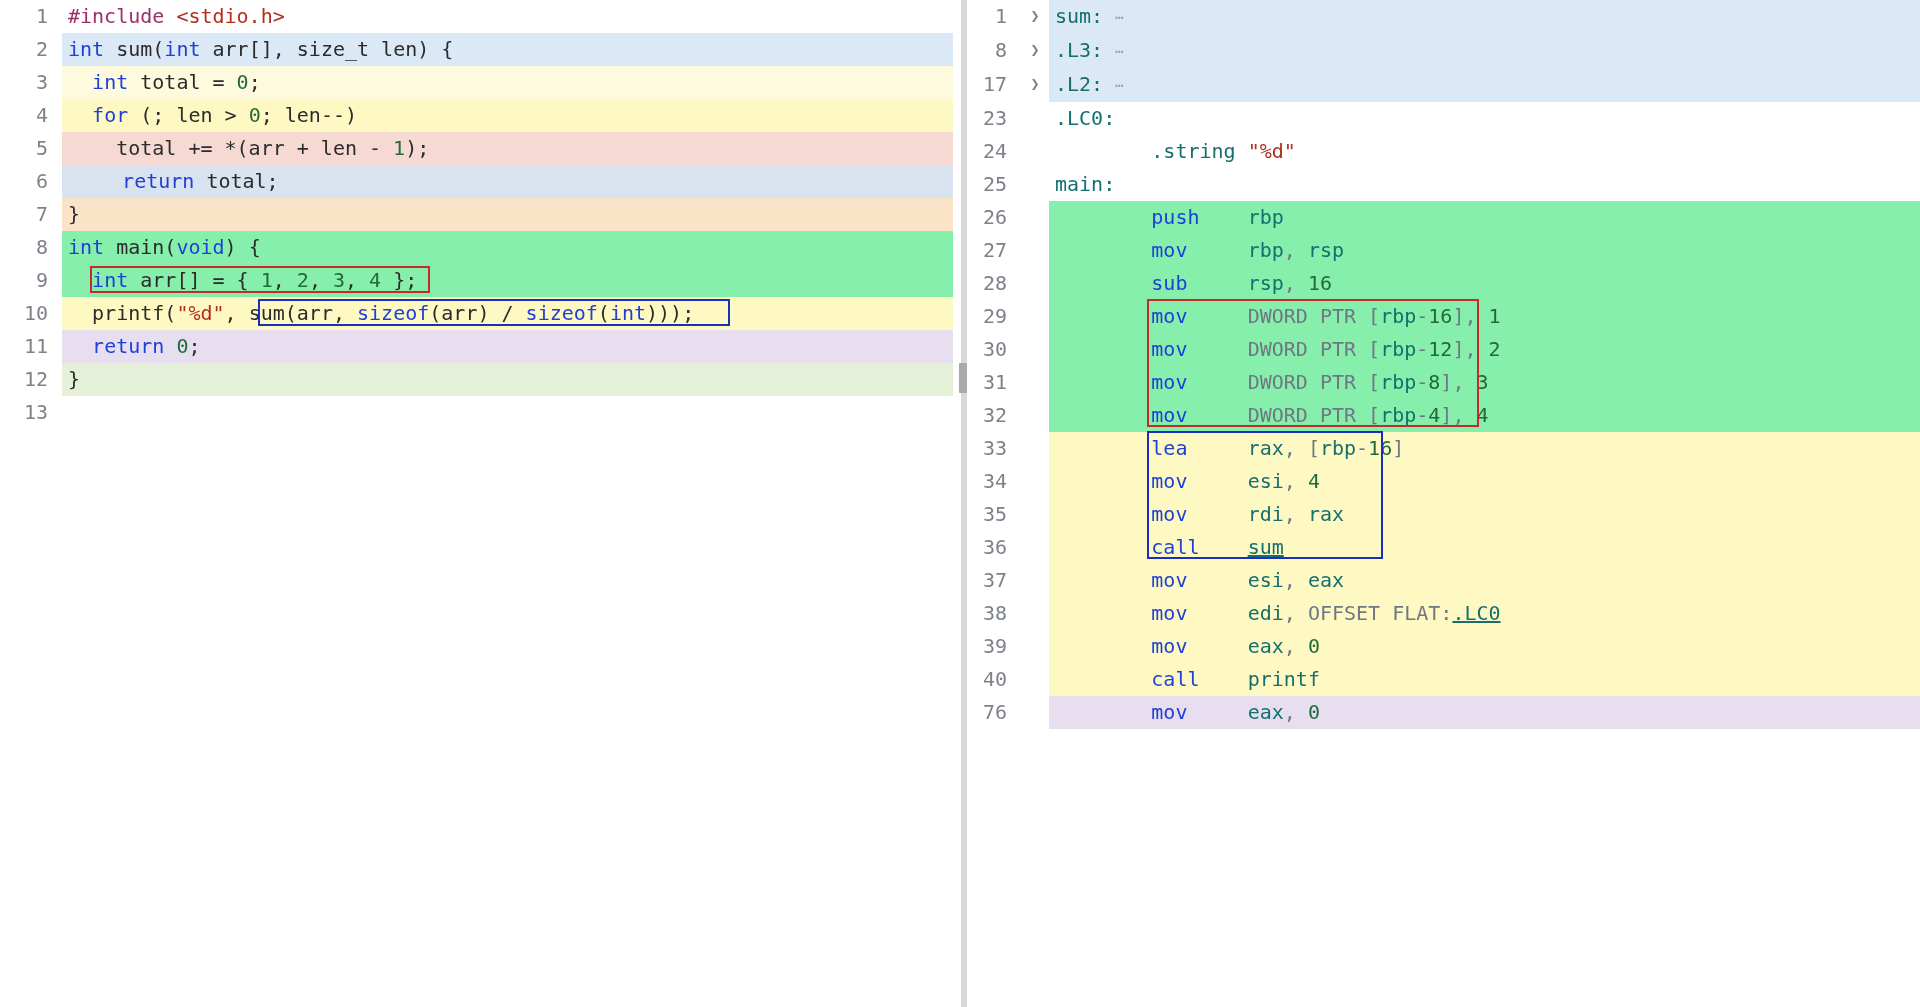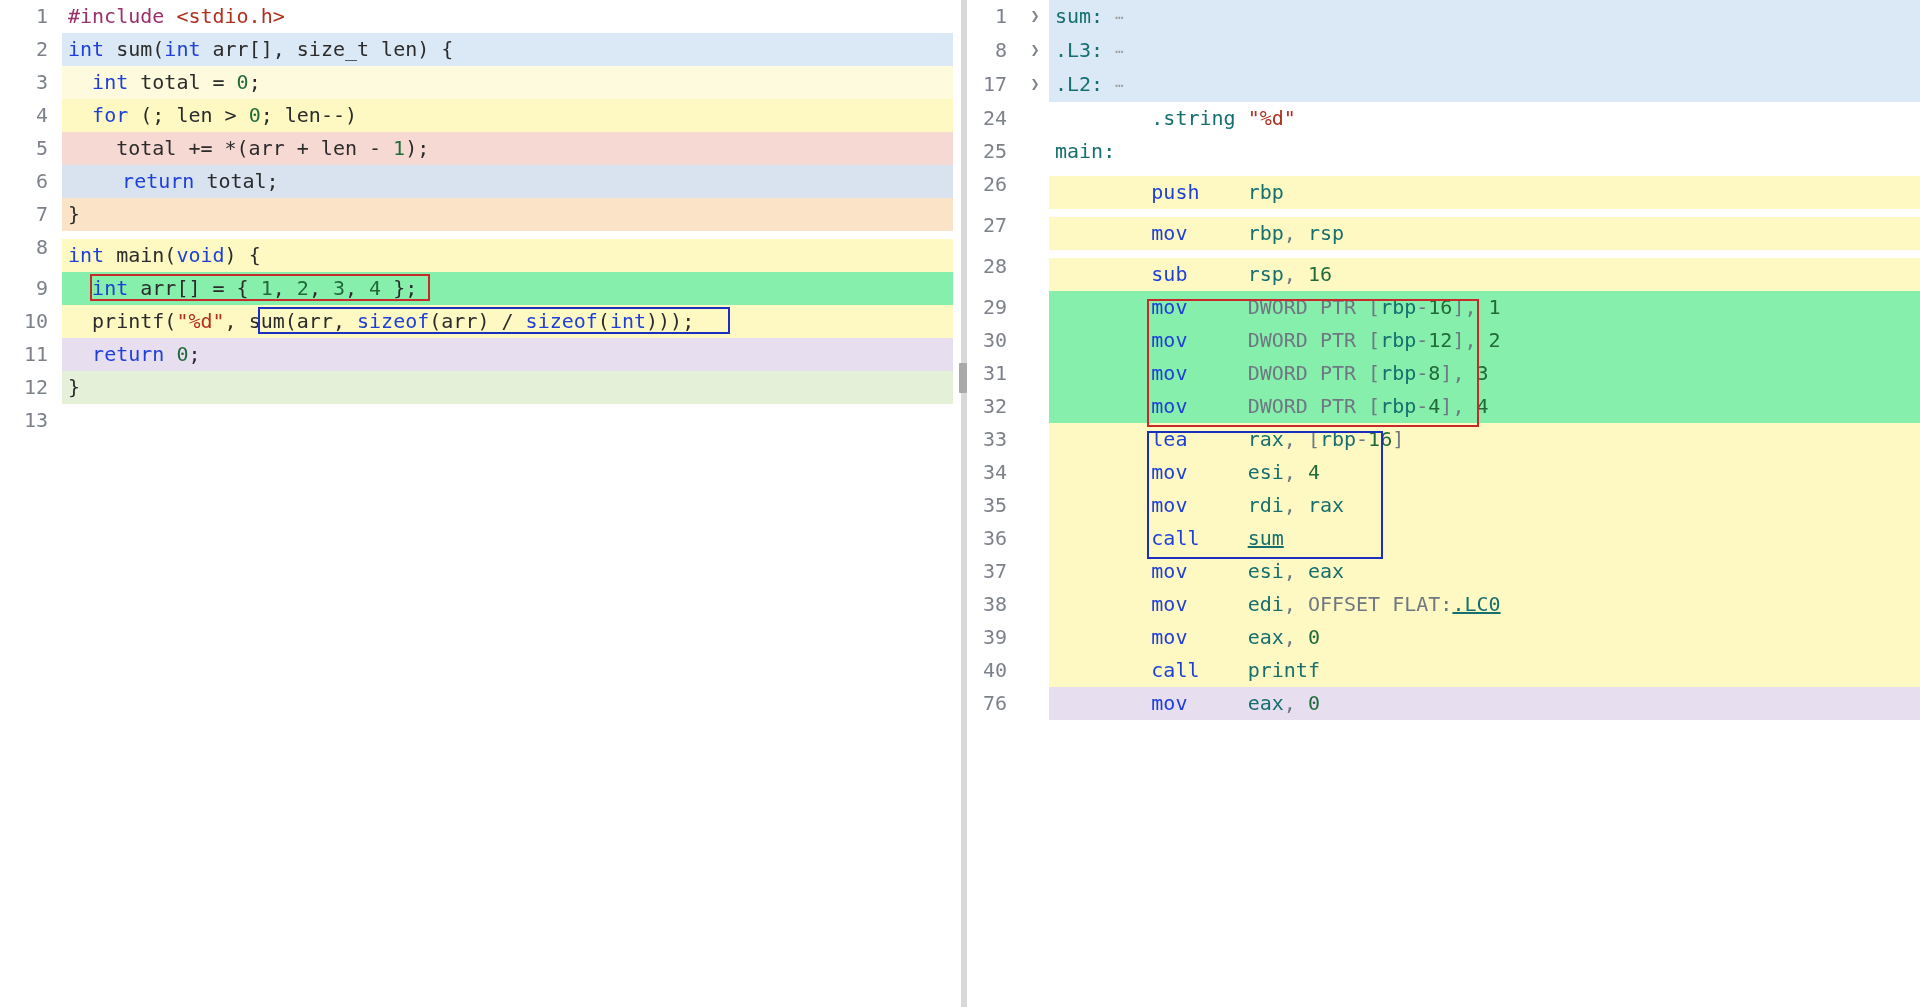--- a/index.html
+++ b/index.html
@@ -75,21 +75,21 @@
   }
   .right .gutter { width: 54px; flex:0 0 54px; }
   
   .bg-white  { background: #ffffff; }
   .bg-blue   { background: #dbe9f6; }
   .bg-yellow { background: #fdfadd; }
   .bg-gray   { background: #fef9c3; }
   .bg-red    { background: #f7d9d4; }
   .bg-blue2  { background: #d8e3ef; padding-left: 36px; }
   .bg-orange { background: #fbe3c7; }
-  .bg-green  { background: #fef9c3; margin-top: 8px; }
+  .bg-green  { background: #86efac; }
   .bg-pink   { background: #86efac; }
   .bg-purple { background: #e7def0; }
   .bg-green2 { background: #e5f0d8; }
   
   .tk-pp     { color: #9a2f6b; }   
   .tk-str    { color: #b12f1d; }   
   .tk-kw     { color: #1e3fd8; }   
   .tk-id     { color: #2b2b2b; }   
   .tk-num    { color: #216a39; }   
   .tk-punc   { color: #2b2b2b; }
@@ -127,20 +127,21 @@
       <div class="line"><div class="gutter">12</div><div class="code bg-green2"><span class="tk-punc">}</span></div></div>
       <div class="line"><div class="gutter">13</div><div class="code bg-white"><span class=""> </span></div></div>
     </div>
   <div class="splitter">
     <div class="slider-thick" id="splitter-slider" style="top: 36%; height: 3%;"></div>
   </div>
   <div class="pane right" id="right-pane" style="position: relative;">
       <div class="line"><div class="gutter">1</div><div class="fold-col" style="font-size: 15px;">❯</div><div class="code bg-blue"><span class="tk-teal">sum:</span><span class=""> </span><span class="ellips">⋯</span></div></div>
       <div class="line"><div class="gutter">8</div><div class="fold-col" style="font-size: 15px;">❯</div><div class="code bg-blue"><span class="tk-teal">.L3:</span><span class=""> </span><span class="ellips">⋯</span></div></div>
       <div class="line"><div class="gutter">17</div><div class="fold-col" style="font-size: 15px;">❯</div><div class="code bg-blue"><span class="tk-teal">.L2:</span><span class=""> </span><span class="ellips">⋯</span></div></div>
+      <div class="line"><div class="gutter">23</div><div class="fold-col" style="font-size: 15px;"></div><div class="code bg-white"><span class="tk-teal">.LC0:</span></div></div>
       <div class="line"><div class="gutter">24</div><div class="fold-col" style="font-size: 15px;"></div><div class="code bg-white"><span class="">        </span><span class="tk-teal">.string </span><span class="tk-str">"%d"</span></div></div>
       <div class="line"><div class="gutter">25</div><div class="fold-col" style="font-size: 15px;"></div><div class="code bg-white"><span class="tk-teal">main:</span></div></div>
       <div class="line"><div class="gutter">26</div><div class="fold-col" style="font-size: 15px;"></div><div class="code bg-green"><span class="">        </span><span class="tk-kw">push</span><span class="">    </span><span class="tk-teal">rbp</span></div></div>
       <div class="line"><div class="gutter">27</div><div class="fold-col" style="font-size: 15px;"></div><div class="code bg-green"><span class="">        </span><span class="tk-kw">mov</span><span class="">     </span><span class="tk-teal">rbp</span><span class="tk-dim">, </span><span class="tk-teal">rsp</span></div></div>
       <div class="line"><div class="gutter">28</div><div class="fold-col" style="font-size: 15px;"></div><div class="code bg-green"><span class="">        </span><span class="tk-kw">sub</span><span class="">     </span><span class="tk-teal">rsp</span><span class="tk-dim">, </span><span class="tk-num">16</span></div></div>
       <div class="line"><div class="gutter">29</div><div class="fold-col" style="font-size: 15px;"></div><div class="code bg-pink"><span class="">        </span><span class="tk-kw">mov</span><span class="">     </span><span class="tk-dim">DWORD PTR </span><span class="tk-dim">[</span><span class="tk-teal">rbp</span><span class="tk-dim">-</span><span class="tk-num">16</span><span class="tk-dim">], </span><span class="tk-num">1</span></div></div>
       <div class="line"><div class="gutter">30</div><div class="fold-col" style="font-size: 15px;"></div><div class="code bg-pink"><span class="">        </span><span class="tk-kw">mov</span><span class="">     </span><span class="tk-dim">DWORD PTR </span><span class="tk-dim">[</span><span class="tk-teal">rbp</span><span class="tk-dim">-</span><span class="tk-num">12</span><span class="tk-dim">], </span><span class="tk-num">2</span></div></div>
       <div class="line"><div class="gutter">31</div><div class="fold-col" style="font-size: 15px;"></div><div class="code bg-pink"><span class="">        </span><span class="tk-kw">mov</span><span class="">     </span><span class="tk-dim">DWORD PTR </span><span class="tk-dim">[</span><span class="tk-teal">rbp</span><span class="tk-dim">-</span><span class="tk-num">8</span><span class="tk-dim">], </span><span class="tk-num">3</span></div></div>
       <div class="line"><div class="gutter">32</div><div class="fold-col" style="font-size: 15px;"></div><div class="code bg-pink"><span class="">        </span><span class="tk-kw">mov</span><span class="">     </span><span class="tk-dim">DWORD PTR </span><span class="tk-dim">[</span><span class="tk-teal">rbp</span><span class="tk-dim">-</span><span class="tk-num">4</span><span class="tk-dim">], </span><span class="tk-num">4</span></div></div>
       <div class="line"><div class="gutter">33</div><div class="fold-col" style="font-size: 15px;"></div><div class="code bg-gray"><span class="">        </span><span class="tk-kw">lea</span><span class="">     </span><span class="tk-teal">rax</span><span class="tk-dim">, [</span><span class="tk-teal">rbp</span><span class="tk-dim">-</span><span class="tk-num">16</span><span class="tk-dim">]</span></div></div>

